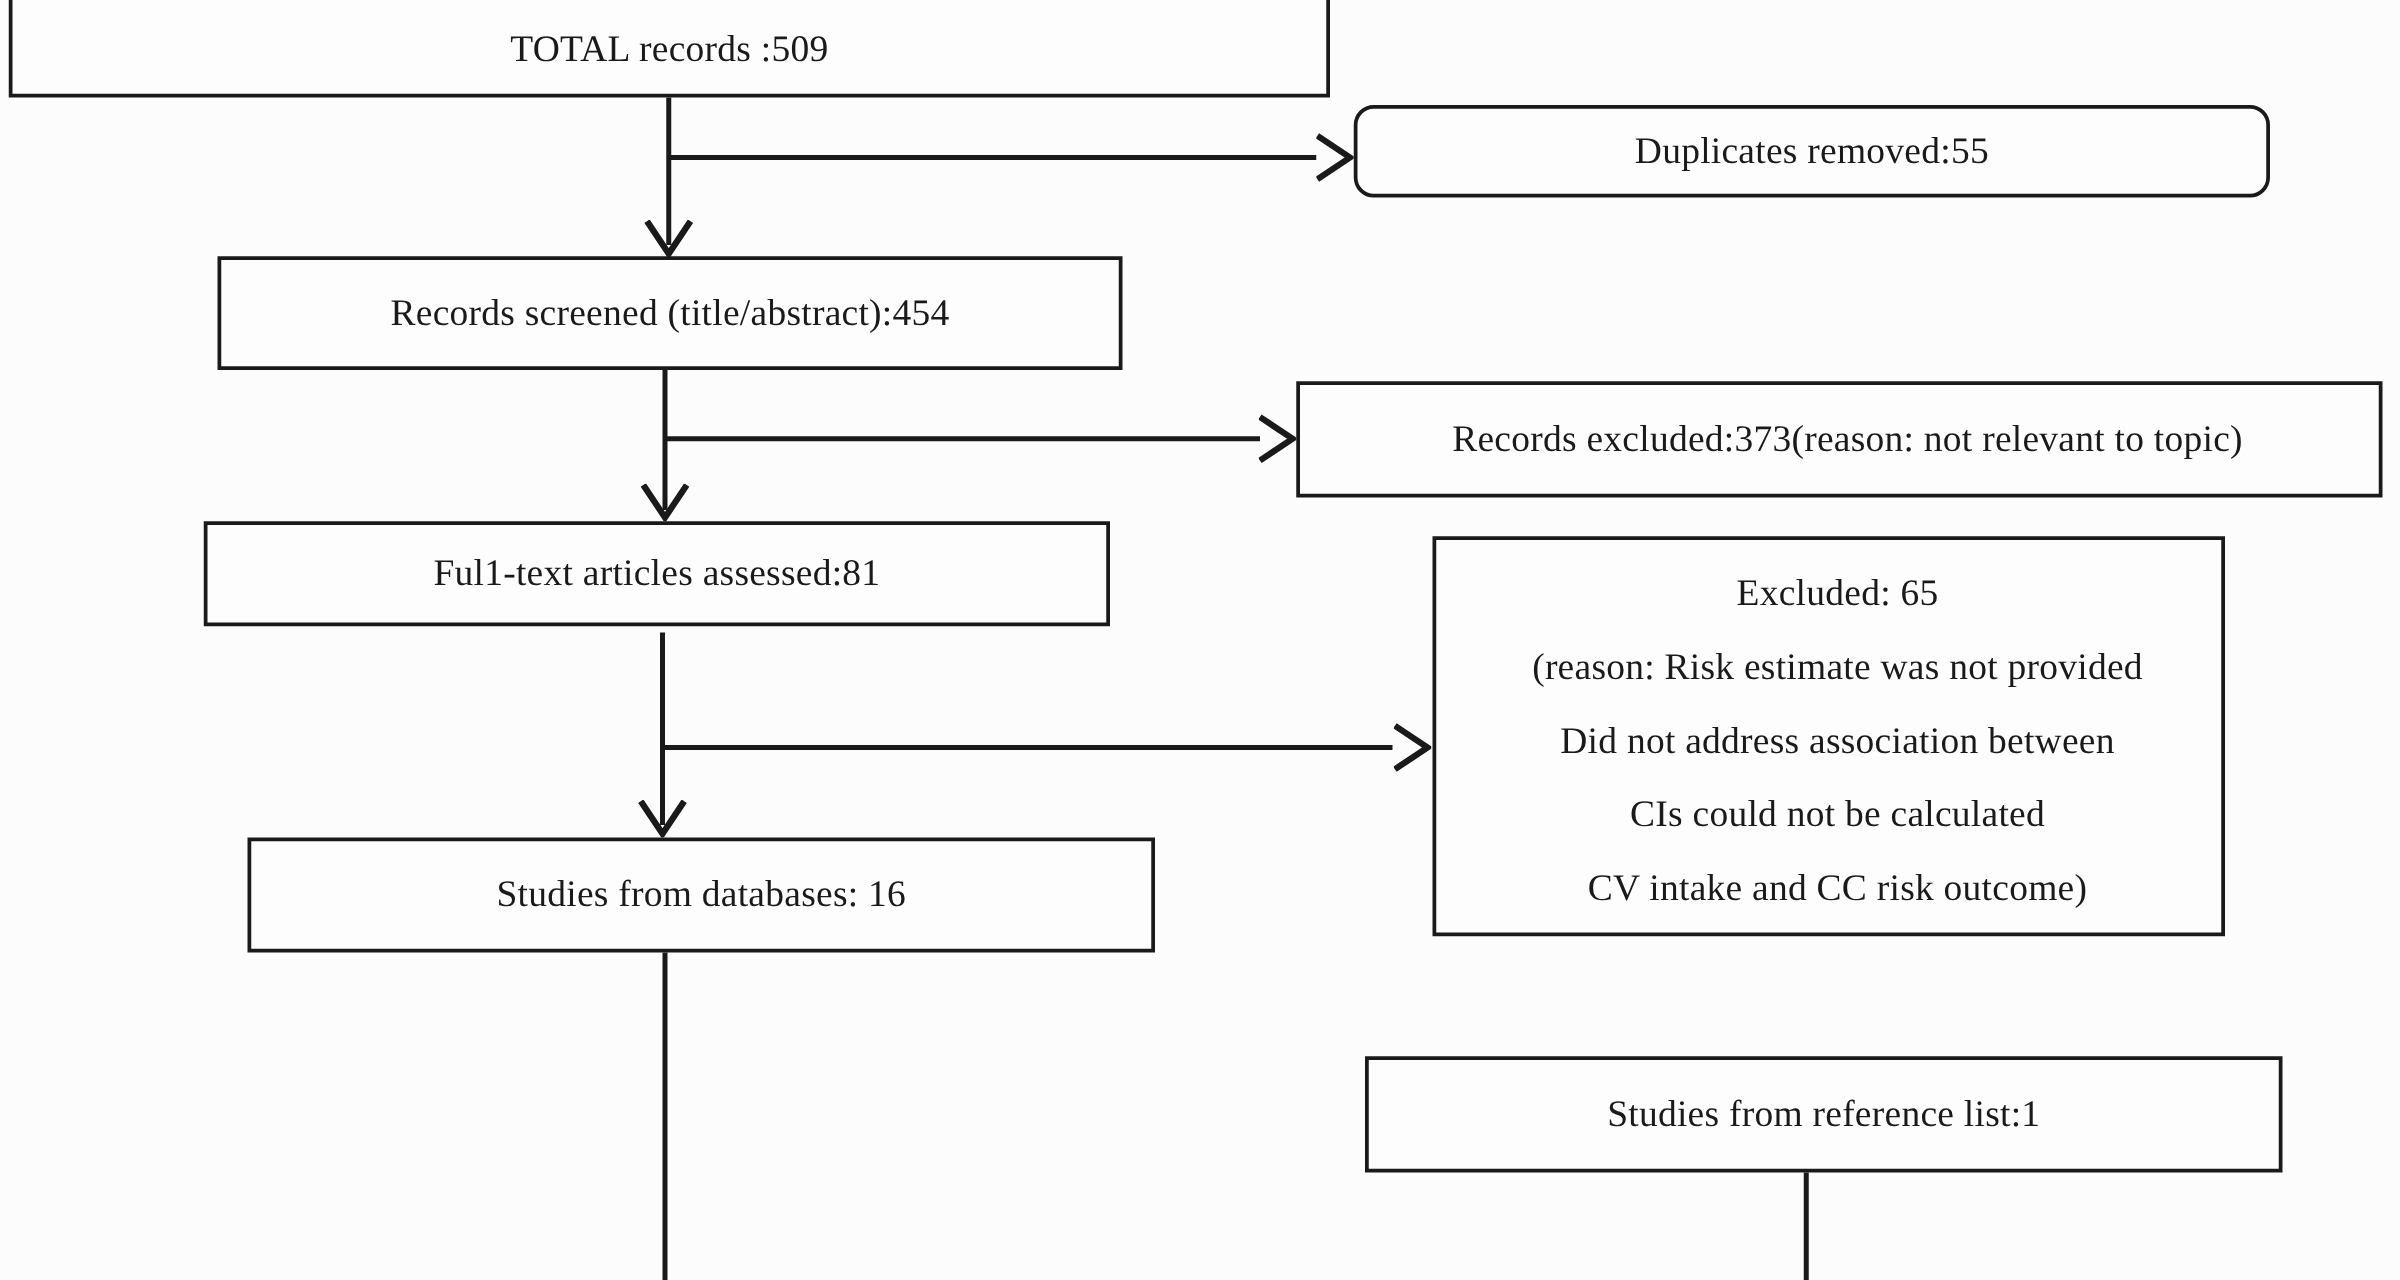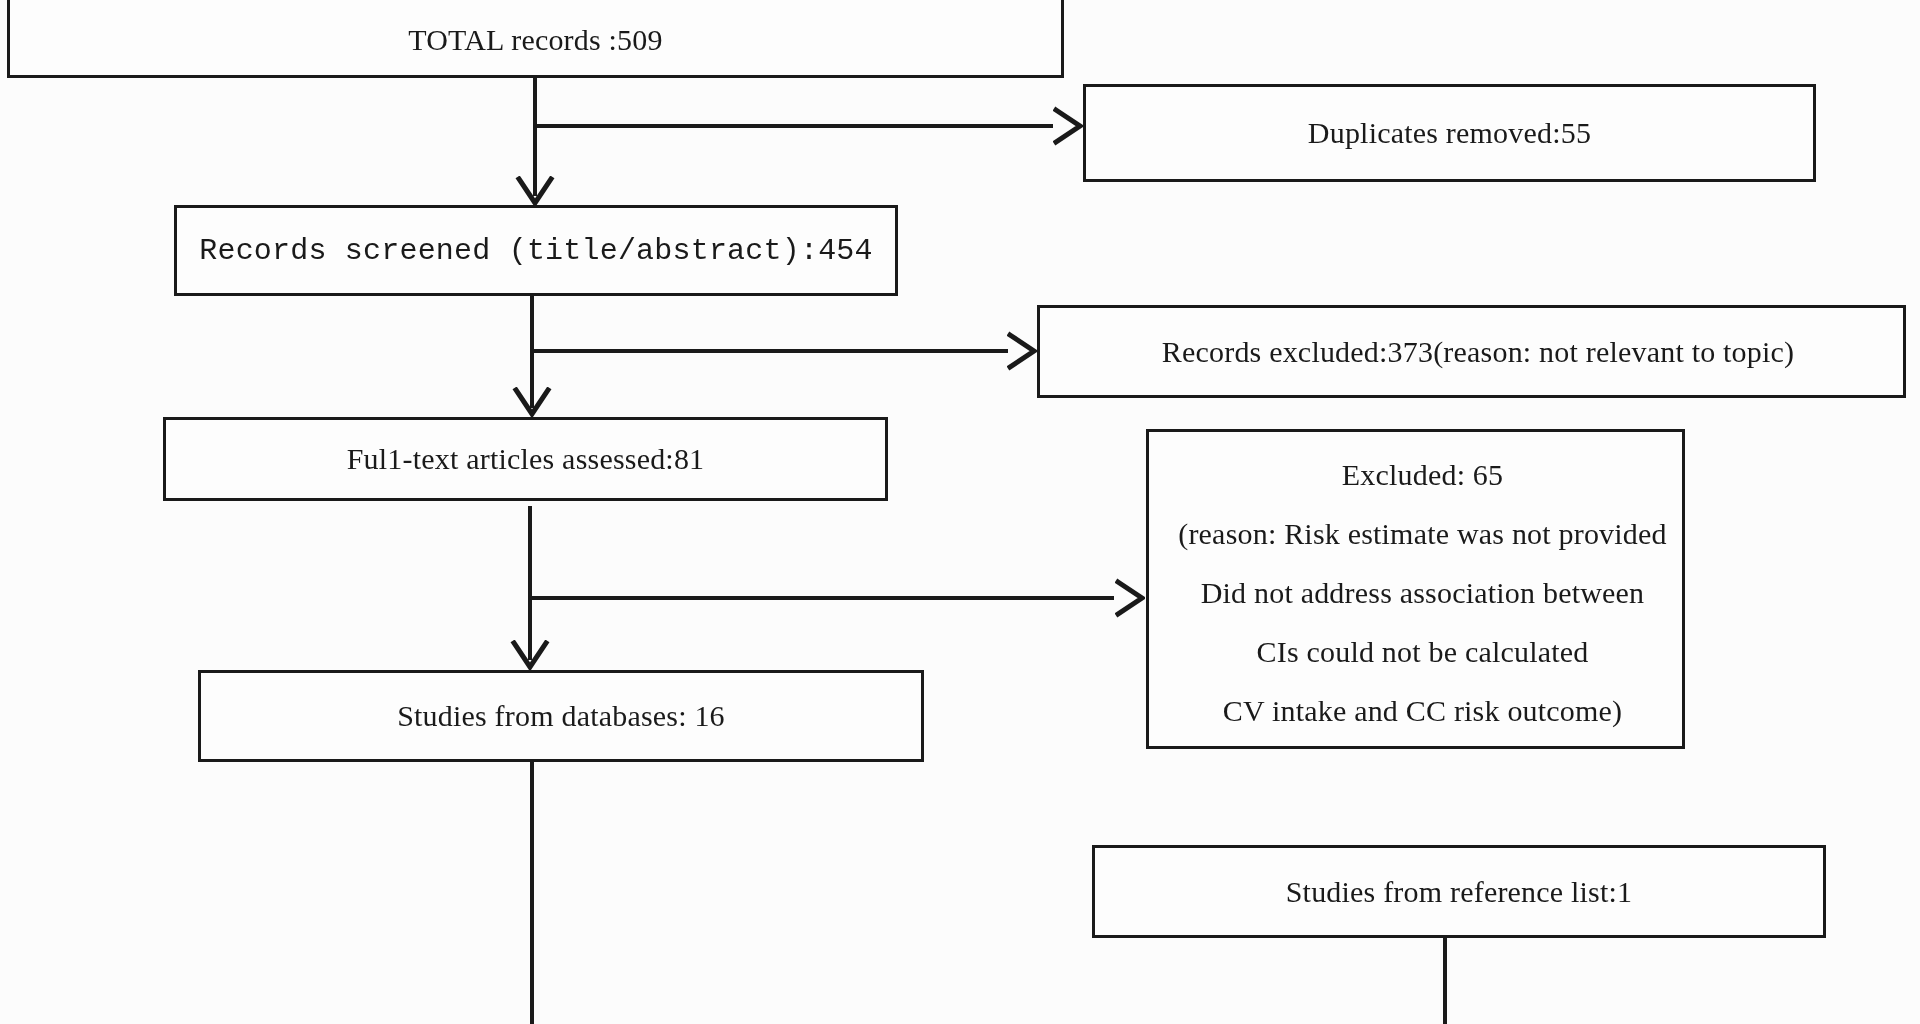--- a/index.html
+++ b/index.html
@@ -12,26 +12,26 @@
   .canvas{position:relative;width:1920px;height:1024px;}
   
   .fbox{
     position:absolute;box-sizing:border-box;
     border:3px solid #1a1a1a;background:#fdfdfd;
     display:flex;align-items:center;justify-content:center;
     font-size:30px;text-align:center;line-height:1.2;
     letter-spacing:0.2px;
   }
   #box-total{left:7px;top:-50px;width:1057px;height:128px;padding-top:52px;}
-  #box-duplicates{left:1083px;top:84px;width:733px;height:98px;}
-  #box-screened{left:174px;top:205px;width:724px;height:91px;font-family:Liberation Mono, monospace;}
+  #box-duplicates{left:1083px;top:84px;width:733px;height:74px;border-radius:16px;}
+  #box-screened{left:174px;top:205px;width:724px;height:91px;}
   #box-records-excluded{left:1037px;top:305px;width:869px;height:93px;padding-left:13px;}
   #box-fulltext{left:163px;top:417px;width:725px;height:84px;}
   #box-fulltext-excluded{
-    left:1146px;top:429px;width:539px;height:320px;
+    left:1146px;top:429px;width:634px;height:320px;
     display:block;padding:13px 12px 0 26px;text-align:left;
   }
   #box-fulltext-excluded .exc-title{display:block;text-align:center;line-height:59px;}
   #box-fulltext-excluded .exc-line{display:block;text-align:center;line-height:59px;white-space:nowrap;}
   #box-databases{left:170px;top:670px;width:726px;height:92px;margin-left:28px;}
   #box-reference{left:1092px;top:845px;width:734px;height:93px;}
   
   .vline,.hline{position:absolute;background:#1a1a1a;}
   .vline{width:4px;}
   .hline{height:4px;}

